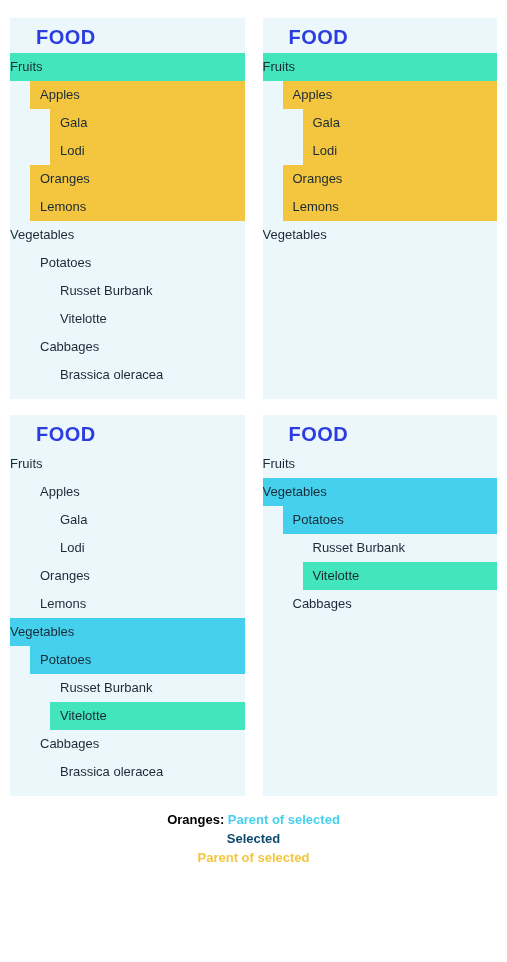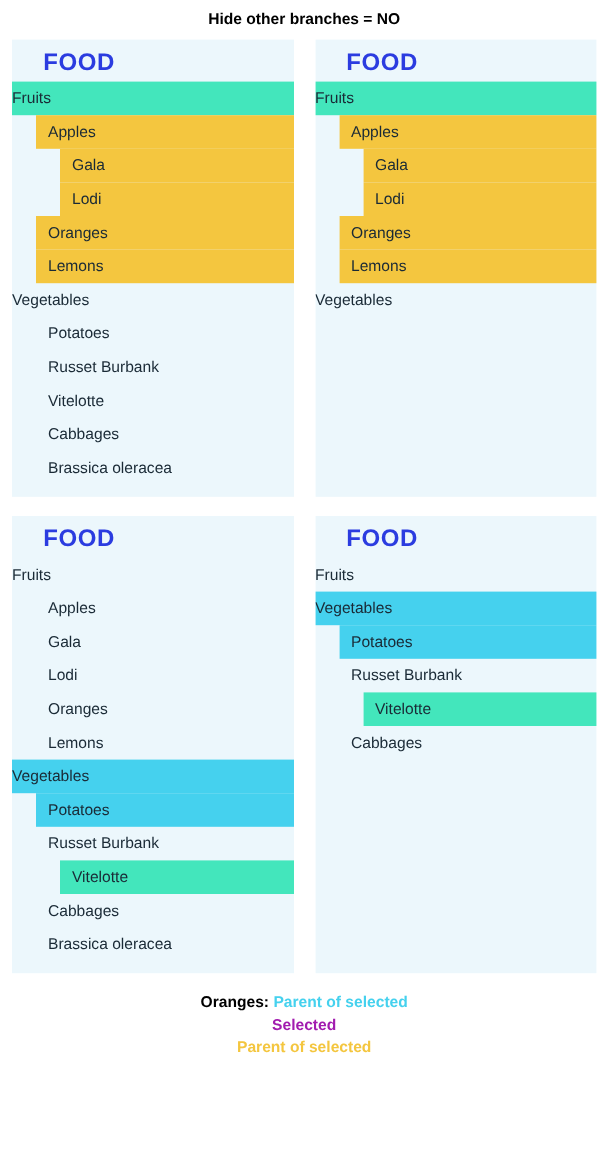--- a/index.html
+++ b/index.html
@@ -44,45 +44,44 @@
     color: #1a2a36;
     white-space: nowrap;
     overflow: hidden;
     background: transparent;
   }
   .row.parent  { background: #45d1ee; }
   .row.selected{ background: #43e6bc; }
   .row.child   { background: #f4c63f; }
   .d0 .label { }
   .d1 .label { padding-left: 30px; }
-  .d2 .label { padding-left: 30px; }
+  .d2 .label { padding-left: 50px; }
   
   .row.hl.d0 { margin-left: 0;    }
   .row.hl.d1 { margin-left: 20px; }
   .row.hl.d2 { margin-left: 40px; }
   .row.hl.d1 .label { padding-left: 10px; }
   .row.hl.d2 .label { padding-left: 10px; }
 
   .legend {
     text-align: center;
     margin-top: 14px;
     font-size: 13px;
     font-weight: 700;
     line-height: 19px;
   }
   .legend .lg-label { color:#000; }
   .legend .lg-parent   { color:#45d1ee; }
-  .legend .lg-selected { color:#a21caf; }
+  .legend .lg-selected { color:#0c4a6e; }
   .legend .lg-child    { color:#f4c63f; }
 </style>
 </head>
 <body>
 
 <div class="col-headers">
-  <div class="col-header">Hide other branches = NO</div>
 </div>
 
 <div class="grid">
   <div class="panel">
     <div class="panel-title">FOOD</div>
   <div class="row d0 hl selected"><span class="label">Fruits</span></div>
       <div class="row d1 hl child"><span class="label">Apples</span></div>
       <div class="row d2 hl child"><span class="label">Gala</span></div>
       <div class="row d2 hl child"><span class="label">Lodi</span></div>
       <div class="row d1 hl child"><span class="label">Oranges</span></div>

